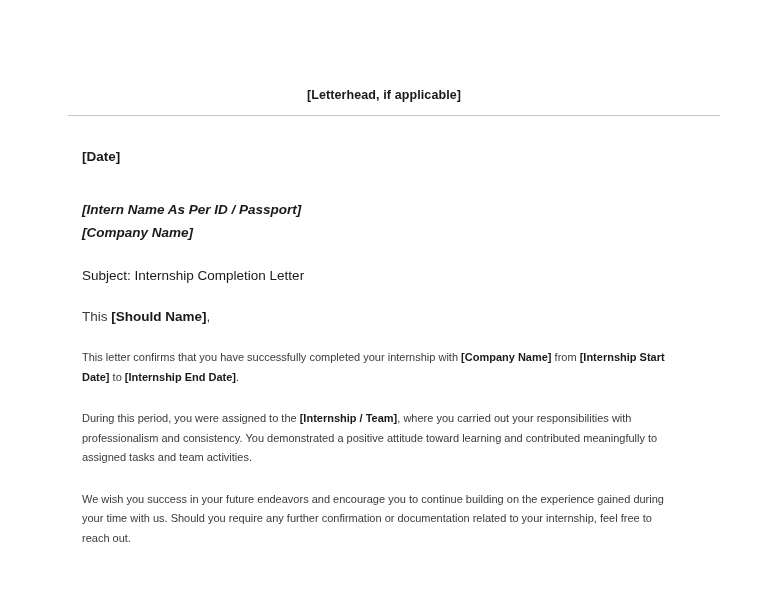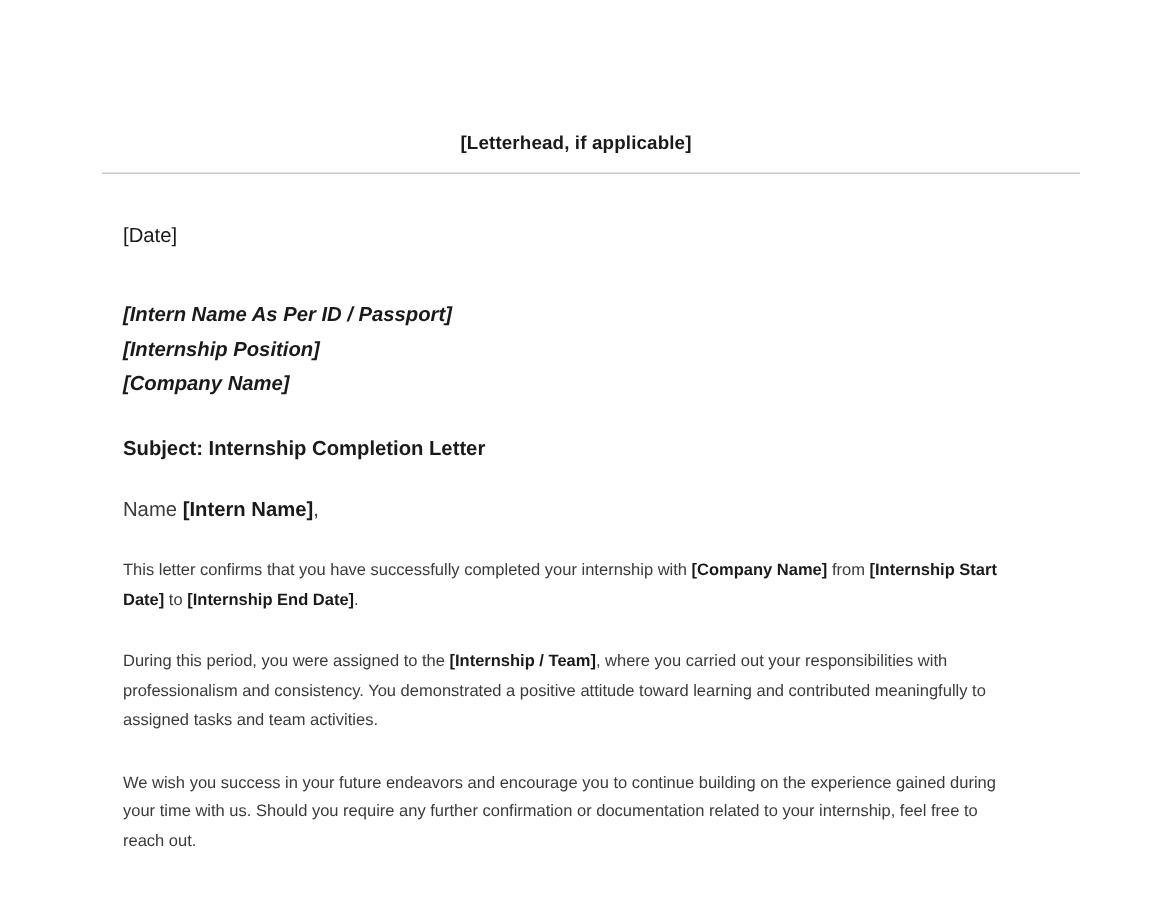--- a/index.html
+++ b/index.html
@@ -46,21 +46,21 @@
 
   .body-area {
     position: absolute;
     left: 82px;
     top: 140px;
     width: 600px;
   }
 
   .date-line {
     font-size: 13.5px;
-    font-weight: normal;
+    font-weight: bold;
     color: #1a1a1a;
     line-height: 19px;
     margin: 0 0 0 0;
     padding-top: 7px;
   }
 
   .addr-block {
     margin-top: 32px;
     font-style: italic;
   }
@@ -68,21 +68,21 @@
   .addr-line {
     font-size: 13.5px;
     font-weight: bold;
     color: #1a1a1a;
     line-height: 23px;
     margin: 0;
   }
 
   .subject-line {
     font-size: 13.5px;
-    font-weight: bold;
+    font-weight: normal;
     color: #1a1a1a;
     line-height: 19px;
     margin: 22px 0 0 0;
   }
 
   .salutation {
     font-size: 13.5px;
     font-weight: normal;
     color: #3a3a3a;
     line-height: 19px;
@@ -111,28 +111,27 @@
   <div class="letterhead">[Letterhead, if applicable]</div>
 
   <div class="divider"></div>
 
   <div class="body-area">
 
     <p class="date-line">[Date]</p>
 
     <div class="addr-block">
       <p class="addr-line">[Intern Name As Per ID / Passport]</p>
-      <p class="addr-line">[Internship Position]</p>
       <p class="addr-line">[Company Name]</p>
     </div>
 
     <p class="subject-line">Subject: Internship Completion Letter</p>
 
     <p class="salutation">
-      <span>Name </span><span class="ph">[Intern Name]</span><span>,</span>
+      <span>This </span><span class="ph">[Should Name]</span><span>,</span>
     </p>
 
     <div id="paragraph-host">
         <p class="para"><span>This letter confirms that you have successfully completed your internship with </span><span class="ph">[Company Name]</span><span> from </span><span class="ph">[Internship Start Date]</span><span> to </span><span class="ph">[Internship End Date]</span><span>.</span></p>
         <p class="para"><span>During this period, you were assigned to the </span><span class="ph">[Internship / Team]</span><span>, where you carried out your responsibilities with professionalism and consistency. You demonstrated a positive attitude toward learning and contributed meaningfully to assigned tasks and team activities.</span></p>
         <p class="para"><span>We wish you success in your future endeavors and encourage you to continue building on the experience gained during your time with us. Should you require any further confirmation or documentation related to your internship, feel free to reach out.</span></p>
       </div>
 
   </div>
 </div>

